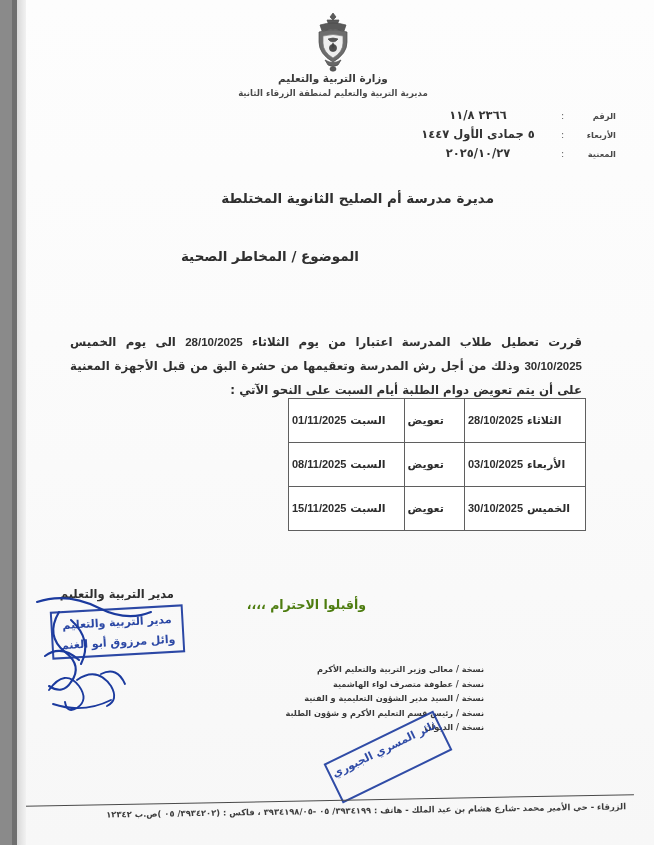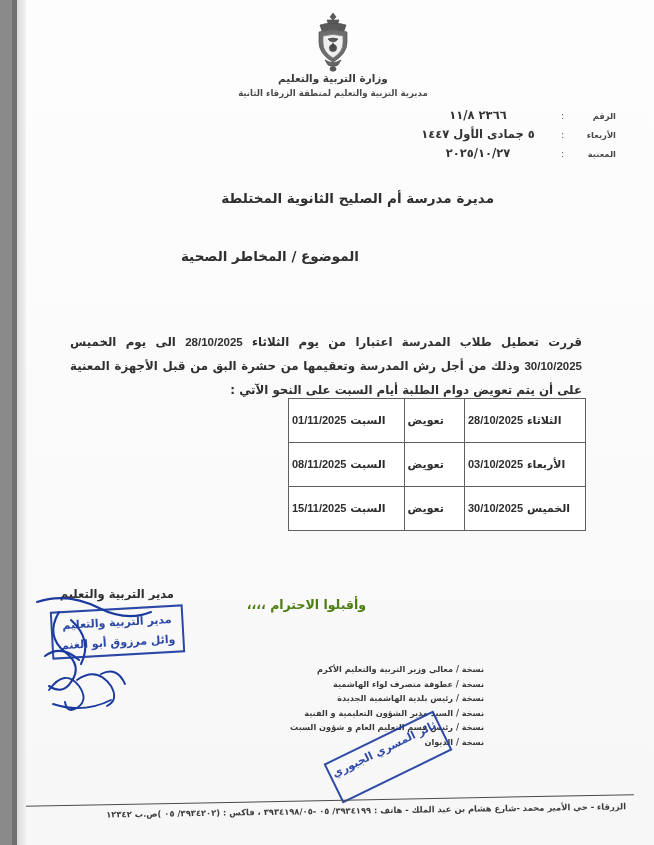--- a/index.html
+++ b/index.html
@@ -411,23 +411,22 @@
           <path d="M38 20 q20 -14 34 6 q8 14 -4 20"></path>
           <path d="M62 14 q16 -8 24 10"></path>
           <path d="M14 44 q30 10 58 -4"></path>
         </g>
       </svg>
     </span>
 
     <div class="dist-list">
       <div class="row">نسخة / معالي وزير التربية والتعليم الأكرم</div>
       <div class="row">نسخة / عطوفة متصرف لواء الهاشمية</div>
-      <div class="row">نسخة / رئيس بلدية الهاشمية الجديدة</div>
       <div class="row">نسخة / السيد مدير الشؤون التعليمية و الفنية</div>
-      <div class="row">نسخة / رئيس قسم التعليم العام و شؤون السبت</div>
+      <div class="row">نسخة / رئيس قسم التعليم الأكرم و شؤون الطلبة</div>
       <div class="row">نسخة / الديوان</div>
     </div>
 
     <div class="stamp-diag">
       <span class="l1">ثائر المسري</span>
       <span class="l2">الجبوري</span>
     </div>
 
     <div class="footer-rule"></div>
     <div class="footer-text">الزرقاء - حي الأمير محمد -شارع هشام بن عبد الملك -  هاتف : ٣٩٣٤١٩٩/ ٠٥ -٣٩٣٤١٩٨/٠٥ ، فاكس : (٣٩٣٤٢٠٢/ ٠٥ )ص.ب ١٢٣٤٢</div>

